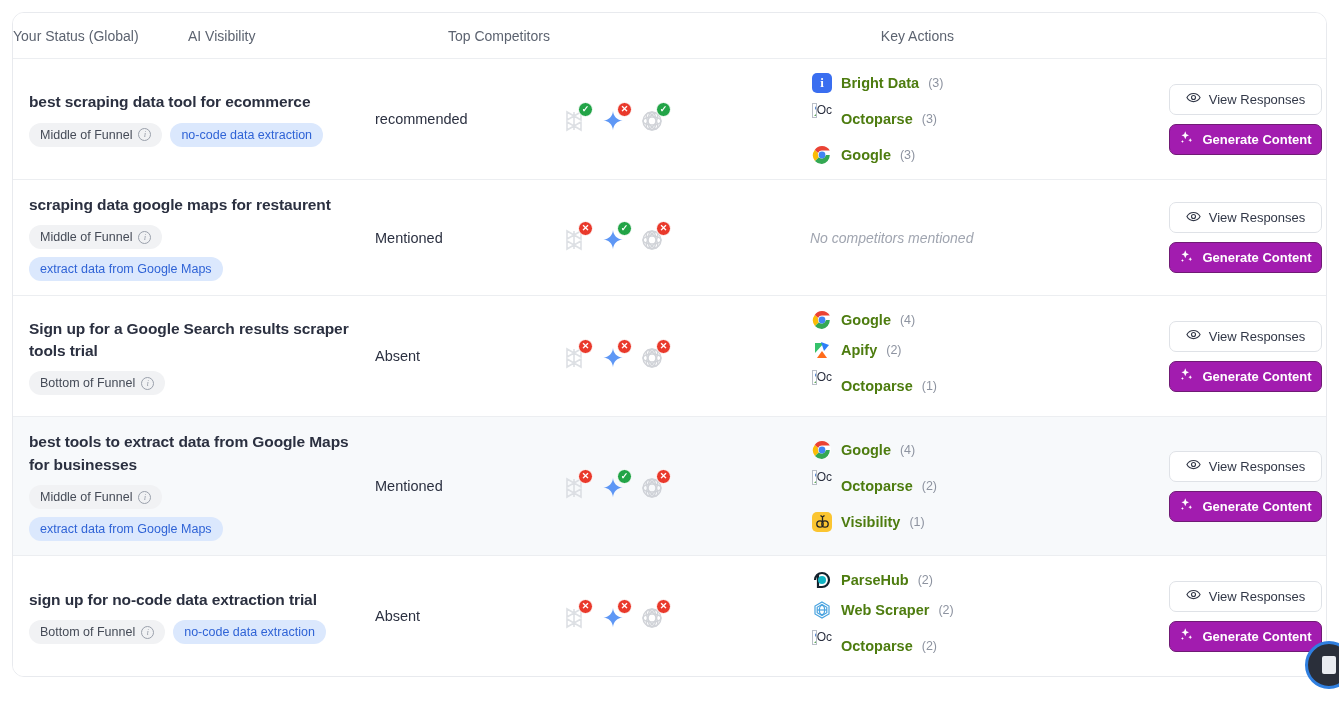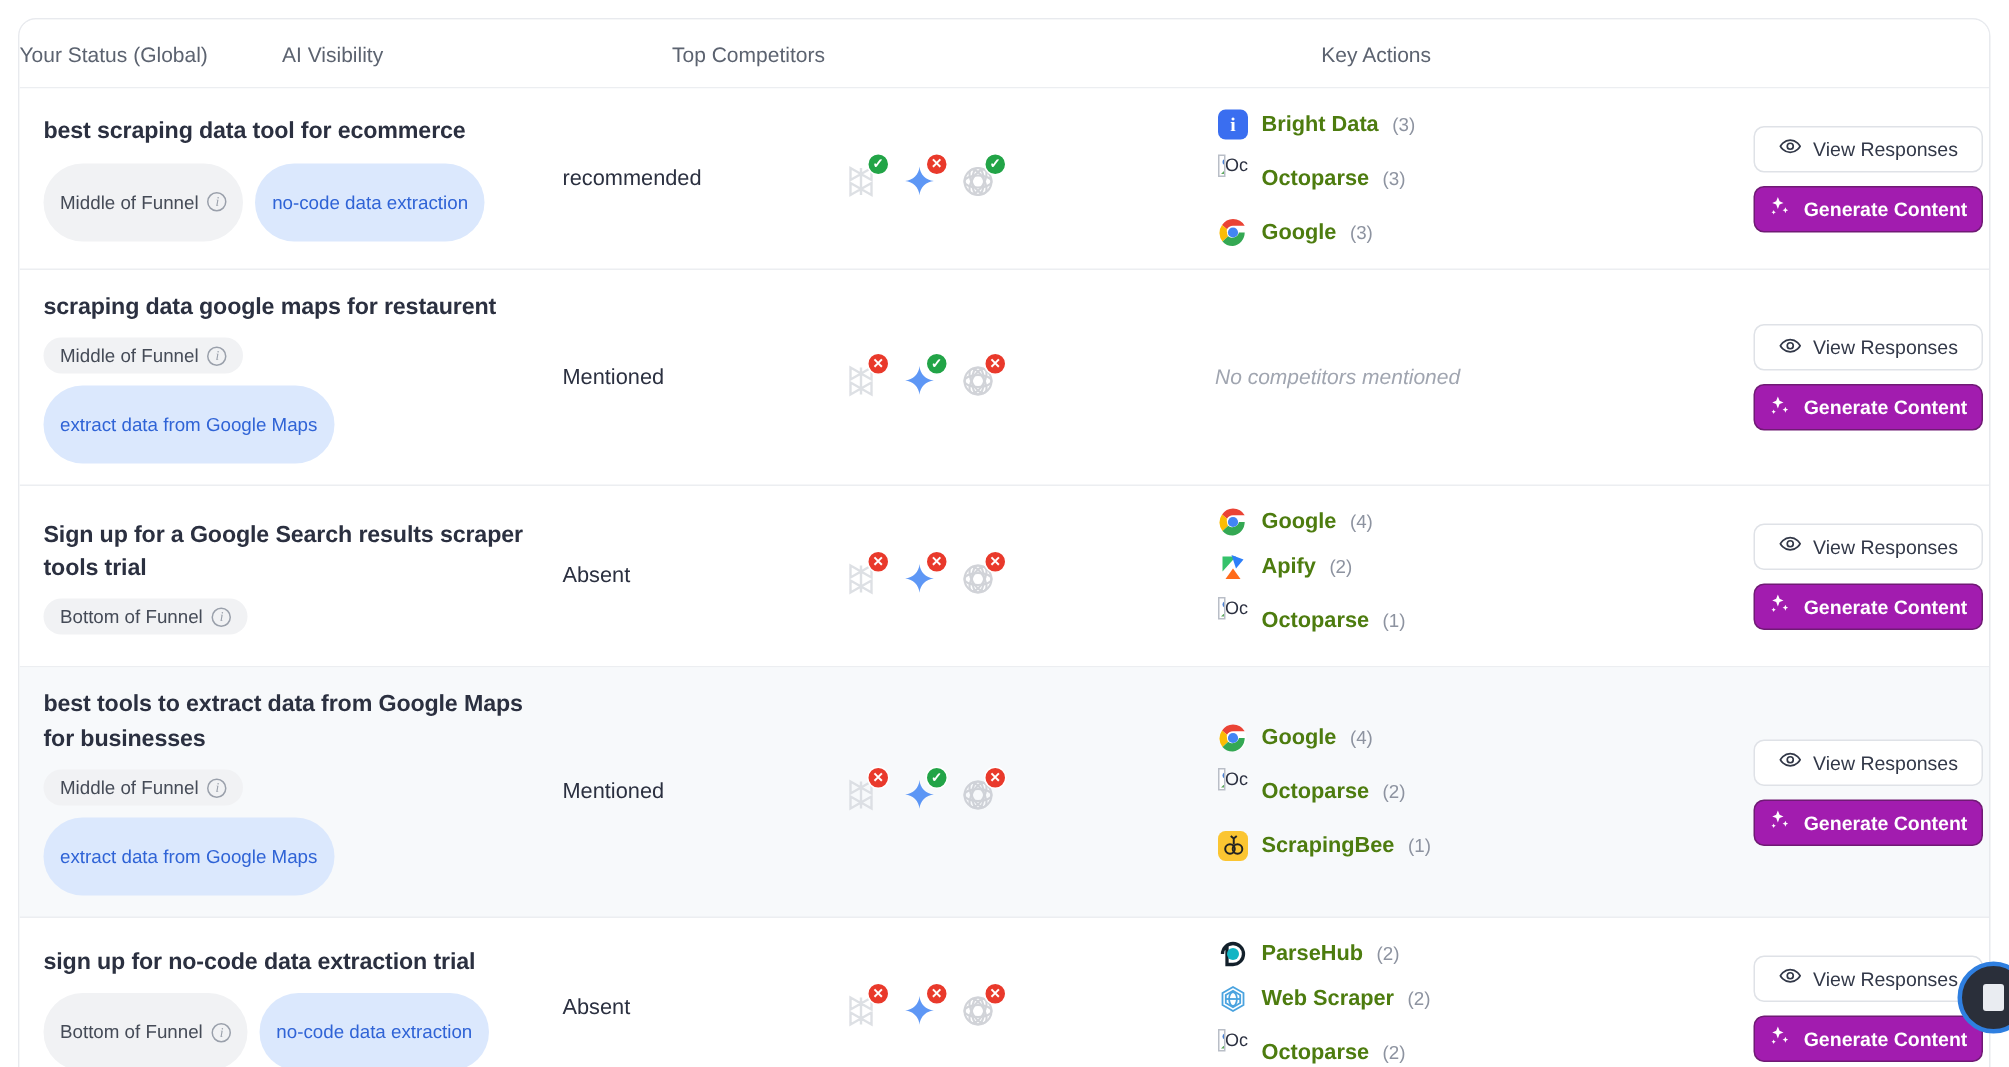--- a/index.html
+++ b/index.html
@@ -88,21 +88,21 @@
     font-family: "Liberation Serif", serif;
     font-style: italic;
     flex: 0 0 auto;
   }
   .tag-topic {
     display: inline-flex;
     align-items: center;
     background: #dbe8fd;
     color: #2f63d6;
     border-radius: 999px;
-    padding: 19px 11px;
+    padding: 5px 11px;
     font-size: 12.5px;
     white-space: nowrap;
   }
 
   .status-txt { font-size: 14.5px; color: #2b3040; }
 
   
   .vis-row { display: flex; align-items: center; gap: 11px; padding-left: 12px; }
   .vis-item { position: relative; width: 28px; height: 28px; }
   .vis-logo { position: absolute; left: 0; top: 4px; width: 24px; height: 24px; opacity: .85; }
@@ -517,21 +517,21 @@
             </div>
             <div class="comp-item">
               <span class="comp-logo"><svg viewBox="0 0 20 20" width="20" height="20">
                   <rect width="20" height="20" rx="5" fill="#fbc531"></rect>
                   <g fill="none" stroke="#222" stroke-width="1.3">
                     <circle cx="8" cy="12" r="3.2"></circle>
                     <circle cx="13" cy="12" r="3.2"></circle>
                     <path d="M10.5 9V5M10.5 5l-2-1.6M10.5 5l2-1.6"></path>
                   </g>
                 </svg></span>
-              <span class="comp-name">ScrapingBee</span>
+              <span class="comp-name">Visibility</span>
               <span class="comp-count">(1)</span>
             </div>
           </div>
         </div>
         <div class="cell col-actions">
           <div class="actions">
             <button class="btn btn-outline">
               <span><svg viewBox="0 0 24 24" width="15" height="15" fill="none" stroke="#323848" stroke-width="1.8">
                   <path d="M1.5 12S5 5.5 12 5.5 22.5 12 22.5 12 19 18.5 12 18.5 1.5 12 1.5 12z"></path>
                   <circle cx="12" cy="12" r="3.2"></circle>

